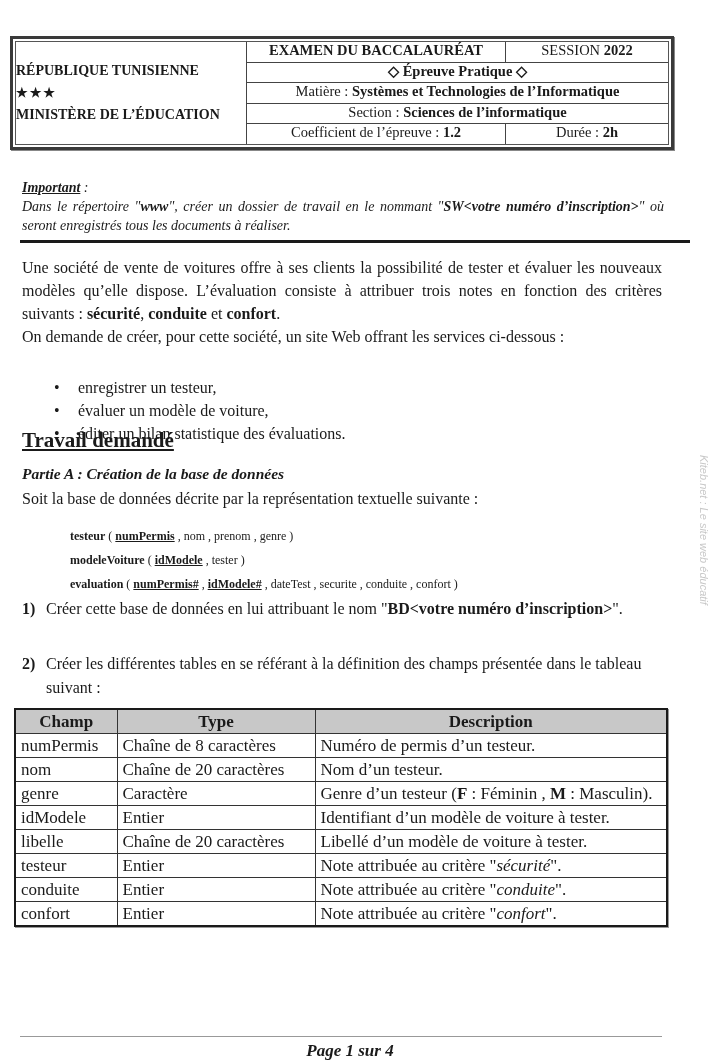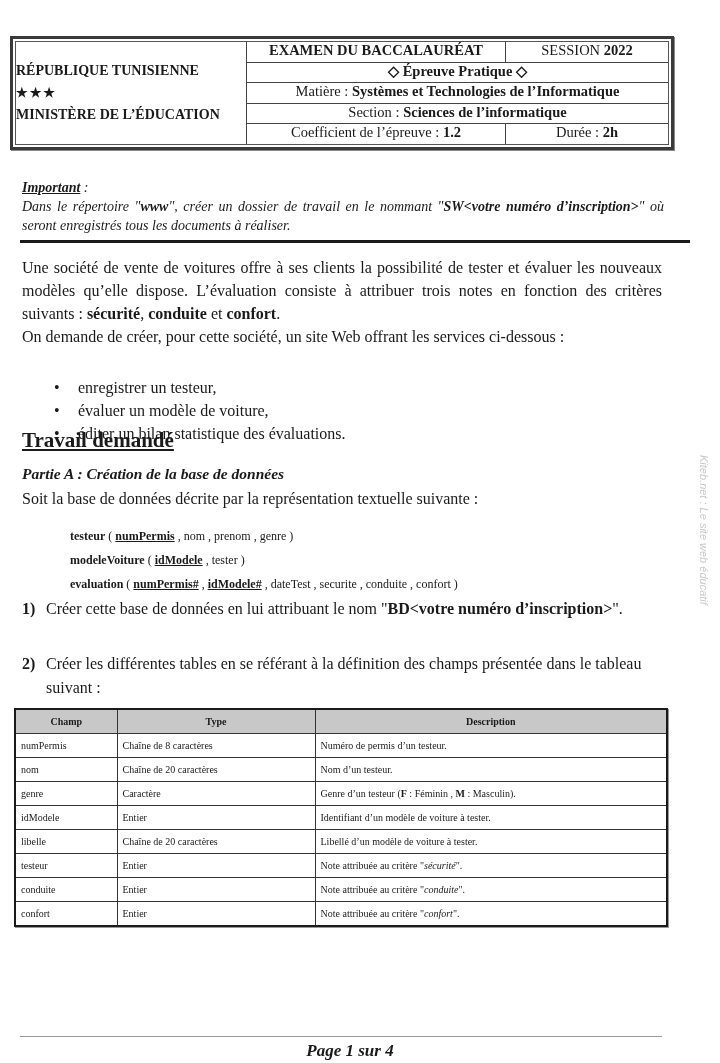--- a/index.html
+++ b/index.html
@@ -74,21 +74,21 @@
   .q { position: absolute; left: 22px; width: 640px; font-family: "Liberation Serif", serif; font-size: 16px; line-height: 24px; }
   .q .num { position: absolute; left: 0; top: 0; font-weight: bold; }
   .q .txt { margin-left: 24px; text-align: justify; }
   #q1 { top: 597px; }
   #q2 { top: 652px; }
 
   
   #fields-table {
     position: absolute; left: 14px; top: 708px; width: 654px;
     border-collapse: collapse; border: 2px solid #1a1a1a;
-    font-family: "Liberation Serif", serif; font-size: 10px;
+    font-family: "Liberation Serif", serif; font-size: 17px;
     box-shadow: 1px 1px 0 #999;
   }
   #fields-table th, #fields-table td { border: 1px solid #333; padding: 0 5px; height: 23px; text-align: left; white-space: nowrap; }
   #fields-table th { background: #c8c8c8; font-weight: bold; text-align: center; }
   #fields-table col.c1 { width: 102px; }
   #fields-table col.c2 { width: 198px; }
 
   
   #watermark {
     position: absolute; left: 690px; top: 455px; width: 20px; height: 200px;

